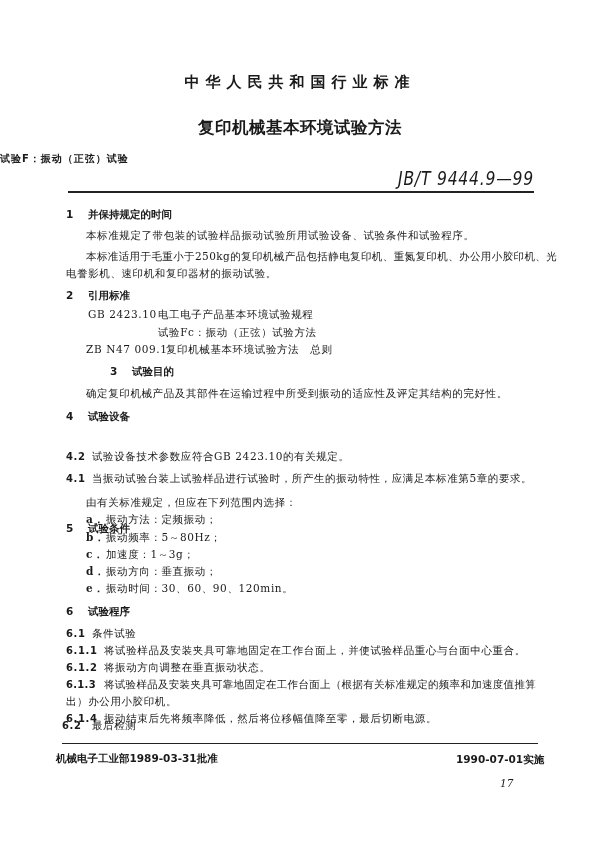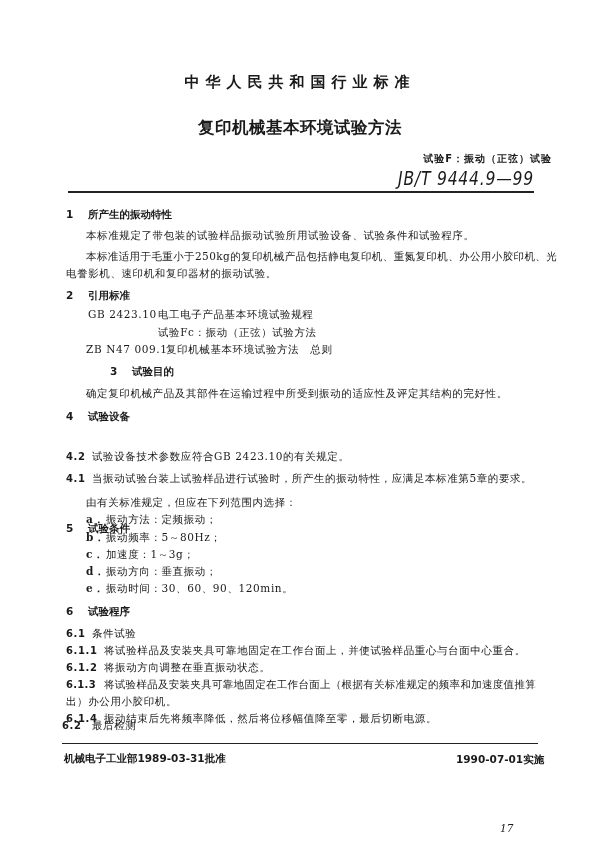--- a/index.html
+++ b/index.html
@@ -3,45 +3,45 @@
 <meta charset="utf-8">
 <style>
   html, body { margin: 0; padding: 0; background: #ffffff; }
   body { width: 600px; height: 843px; position: relative; overflow: hidden; color: #1a1a1a;
          font-family: "DejaVu Serif", "Liberation Serif", serif; }
   .abs { position: absolute; white-space: nowrap; }
   .header-org { top: 73px; left: 0; width: 600px; text-align: center; font-family: "DejaVu Sans", sans-serif;
                 font-weight: bold; font-size: 15px; letter-spacing: 6px; }
   .doc-title { top: 117px; left: 0; width: 600px; text-align: center; font-family: "DejaVu Sans", sans-serif;
                font-weight: bold; font-size: 16.5px; letter-spacing: 0.5px; }
-  .doc-subtitle { top: 152px; left: 0; width: 552px; text-align: right; font-family: "DejaVu Sans", sans-serif;
+  .doc-subtitle { top: 152px; left: 0; width: 552px; text-align: left; font-family: "DejaVu Sans", sans-serif;
                   font-weight: bold; font-size: 10px; letter-spacing: 1px; }
   .std-no { top: 166px; left: 398px; font-family: "DejaVu Sans", sans-serif; font-size: 20px; font-weight: normal;
             letter-spacing: 1px; transform: scaleX(0.78); transform-origin: left; font-style: italic; }
   .top-rule { top: 191px; left: 68px; width: 466px; height: 0; border-top: 2px solid #222; }
   .bottom-rule { top: 743px; left: 62px; width: 476px; height: 0; border-top: 1.5px solid #222; }
   .sec-h { font-family: "DejaVu Sans", sans-serif; font-weight: bold; font-size: 10.5px; }
   .sec-h .num { display: inline-block; width: 22px; }
   .body-t { font-size: 10.5px; letter-spacing: 0.6px; }
   .clause-num { font-family: "DejaVu Sans", sans-serif; font-weight: bold; font-size: 10px; display: inline-block; }
-  .footer-l { top: 752px; left: 64px; font-family: "DejaVu Sans", sans-serif; font-weight: bold; font-size: 10.5px; }
+  .footer-l { top: 752px; left: 56px; font-family: "DejaVu Sans", sans-serif; font-weight: bold; font-size: 10.5px; }
   .footer-r { top: 753px; left: 456px; font-family: "DejaVu Sans", sans-serif; font-weight: bold; font-size: 10.5px; }
-  .page-no { top: 777px; left: 500px; font-style: italic; font-size: 10.5px; margin-top: 45px; }
+  .page-no { top: 777px; left: 500px; font-style: italic; font-size: 10.5px; }
 </style>
 </head>
 <body>
 
 <div class="abs header-org">中华人民共和国行业标准</div>
 <div class="abs doc-title">复印机械基本环境试验方法</div>
 <div class="abs doc-subtitle">试验F：振动（正弦）试验</div>
 <div class="abs std-no">JB/T 9444.9—99</div>
 <div class="abs top-rule"></div>
 
 <div class="abs sec-h" style="top:208px; left:66px;">
-  <span class="num">1</span><span>所产生的振动特性</span>
+  <span class="num">1</span><span>并保持规定的时间</span>
 </div>
 <div class="abs body-t" style="top:229px; left:86px;">本标准规定了带包装的试验样品振动试验所用试验设备、试验条件和试验程序。</div>
 <div class="abs body-t" style="top:250px; left:86px; letter-spacing:0.4px;">本标准适用于毛重小于250kg的复印机械产品包括静电复印机、重氮复印机、办公用小胶印机、光</div>
 <div class="abs body-t" style="top:267px; left:66px;">电誊影机、速印机和复印器材的振动试验。</div>
 
 <div class="abs sec-h" style="top:289px; left:66px;">
   <span class="num">2</span><span>引用标准</span>
 </div>
 <div class="abs body-t" style="top:308px; left:88px;">
   <span style="display:inline-block; width:70px;">GB 2423.10</span><span>电工电子产品基本环境试验规程</span>

